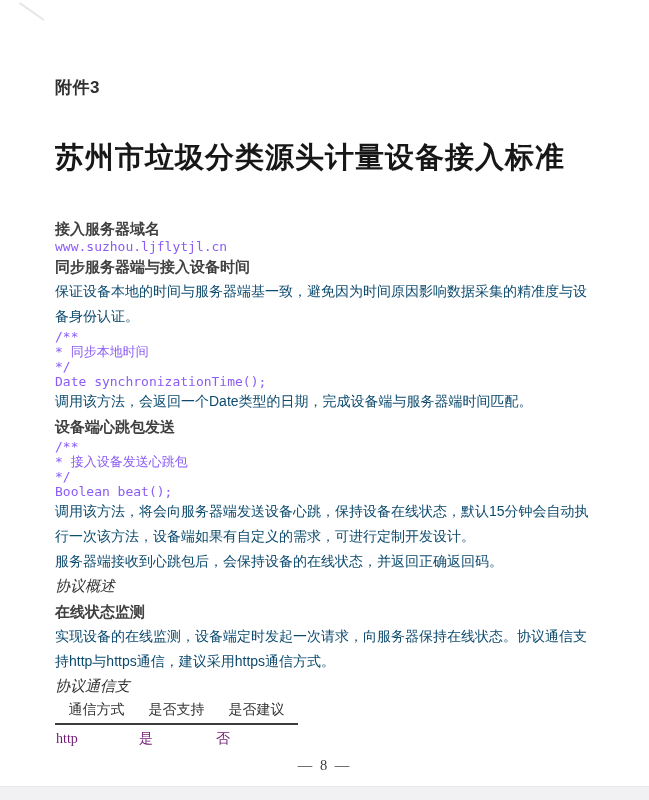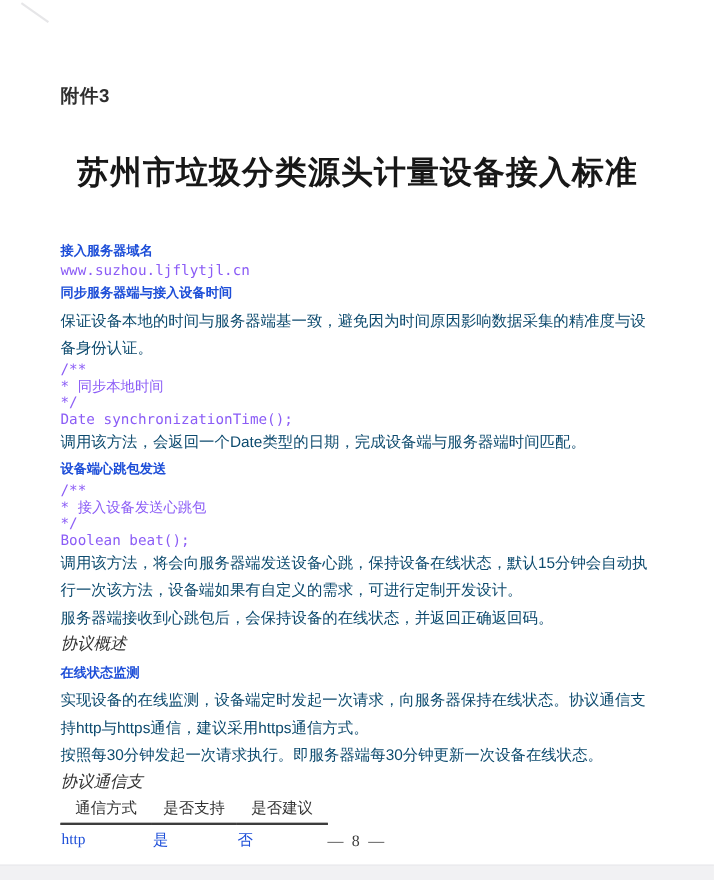--- a/index.html
+++ b/index.html
@@ -23,27 +23,27 @@
     margin-top:40px;
   }
   .attachment {
     font-size:17px; line-height:24px; color:#2f2f2f;
     font-weight:bold; letter-spacing:.5px;
   }
   .title {
     margin-top:40px;
     font-family:"Liberation Serif", serif;
     font-size:29px; line-height:34px; font-weight:bold;
-    color:#171717; text-align:center; letter-spacing:1px;
+    color:#171717; text-align:left; letter-spacing:1px;
     white-space:nowrap;
   }
   .content { margin-top:44px; }
   .line { white-space:nowrap; }
   .h {
-    font-size:12px; font-weight:bold; color:#1d4ed8;
+    font-size:15px; font-weight:bold; color:#404040;
     line-height:25px;
   }
   .h.tight { line-height:21px; }
   .p {
     font-size:14px; color:#0c4a6e; line-height:25px; letter-spacing:0;
   }
   .code {
     font-family:"DejaVu Sans Mono", monospace;
     font-size:13px; color:#8b5cf6; line-height:15px;
   }
@@ -53,21 +53,21 @@
   }
   table.comm-table {
     border-collapse:collapse; margin-top:2px;
     font-size:14px; color:#333;
   }
   table.comm-table th {
     font-weight:normal; text-align:center;
     padding:0 0 4px 0; border-bottom:2px solid #3d3d3d;
     font-size:14px; color:#333;
   }
-  table.comm-table td { padding-top:5px; font-size:14px; color:#1d4ed8; }
+  table.comm-table td { padding-top:5px; font-size:14px; color:#701a75; }
   .col-method { width:83px; }
   .col-support { width:77px; }
   .col-suggest { width:83px; }
   td.latin { font-family:"Liberation Serif", serif; font-size:14.5px; }
   .page-number {
     position:absolute; left:0; top:757px; width:649px;
     text-align:center;
     font-family:"Liberation Serif", serif;
     font-size:14.5px; color:#3d3d3d; letter-spacing:2px;
   }
@@ -103,21 +103,20 @@
       <div class="line code">* 接入设备发送心跳包</div>
       <div class="line code">*/</div>
       <div class="line code">Boolean beat();</div>
       <div class="line p">调用该方法，将会向服务器端发送设备心跳，保持设备在线状态，默认15分钟会自动执</div>
       <div class="line p">行一次该方法，设备端如果有自定义的需求，可进行定制开发设计。</div>
       <div class="line p">服务器端接收到心跳包后，会保持设备的在线状态，并返回正确返回码。</div>
       <div class="line em">协议概述</div>
       <div class="line h">在线状态监测</div>
       <div class="line p">实现设备的在线监测，设备端定时发起一次请求，向服务器保持在线状态。协议通信支</div>
       <div class="line p">持http与https通信，建议采用https通信方式。</div>
-      <div class="line p">按照每30分钟发起一次请求执行。即服务器端每30分钟更新一次设备在线状态。</div>
       <div class="line em">协议通信支</div>
 
       <table class="comm-table">
         <thead>
           <tr>
             <th class="col-method">通信方式</th>
             <th class="col-support">是否支持</th>
             <th class="col-suggest">是否建议</th>
           </tr>
         </thead>

